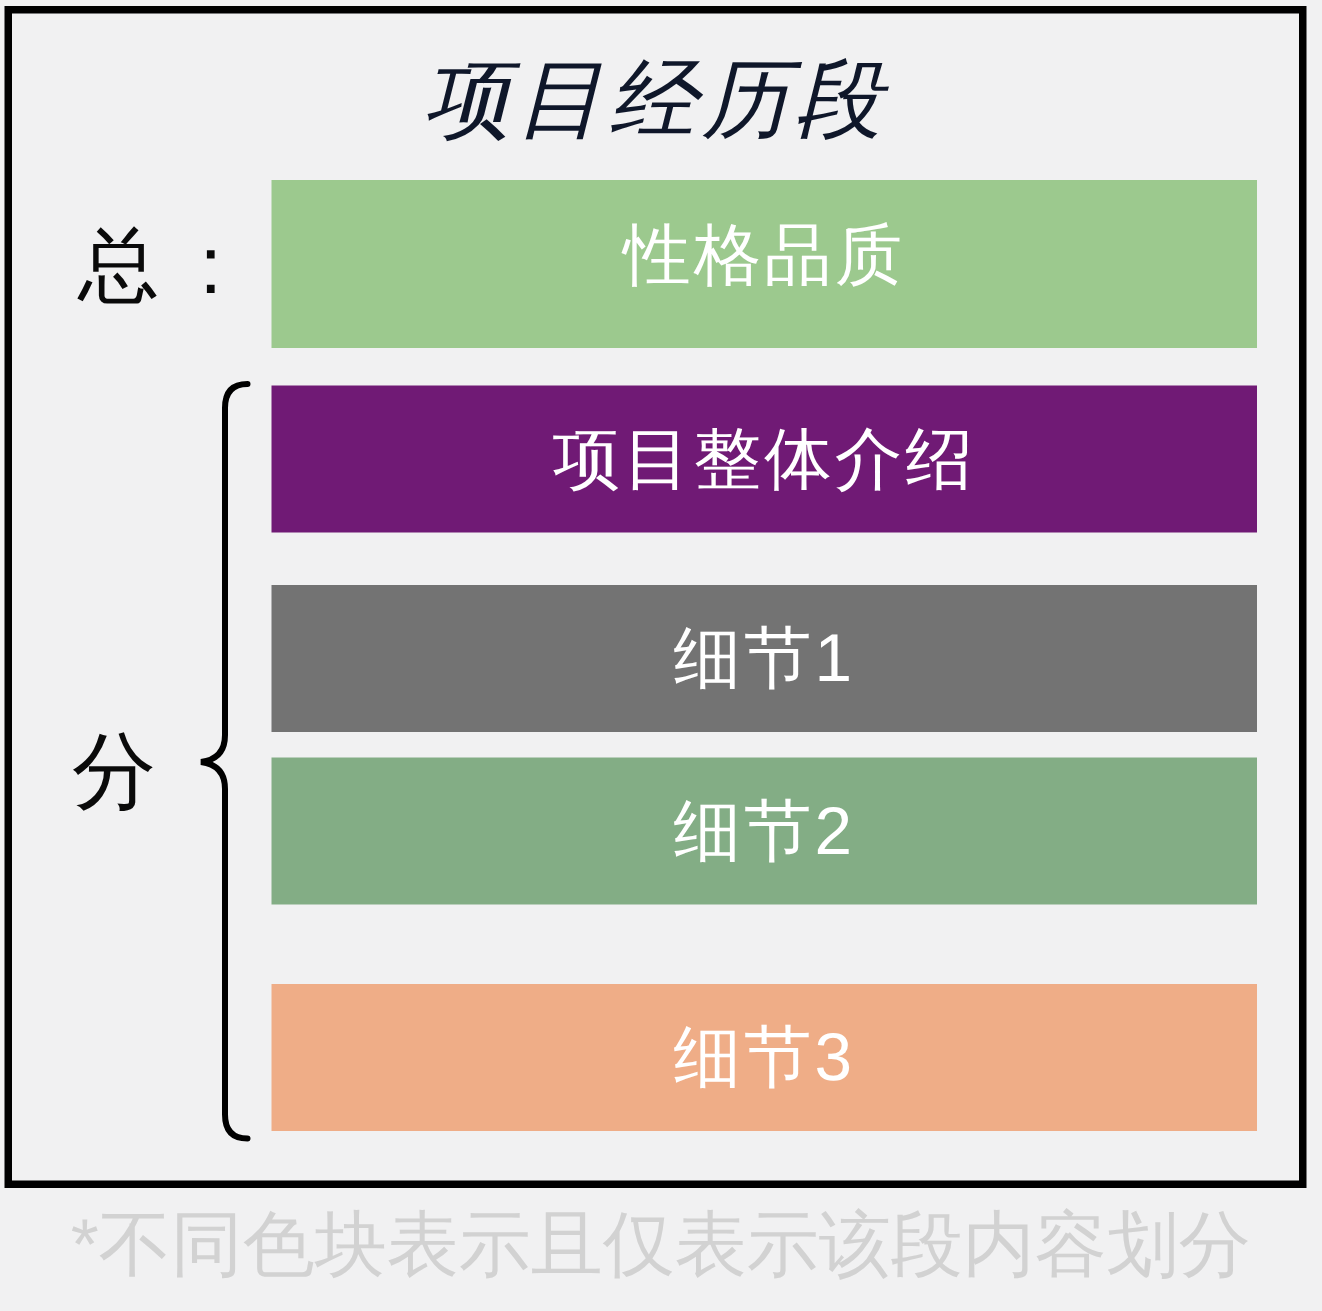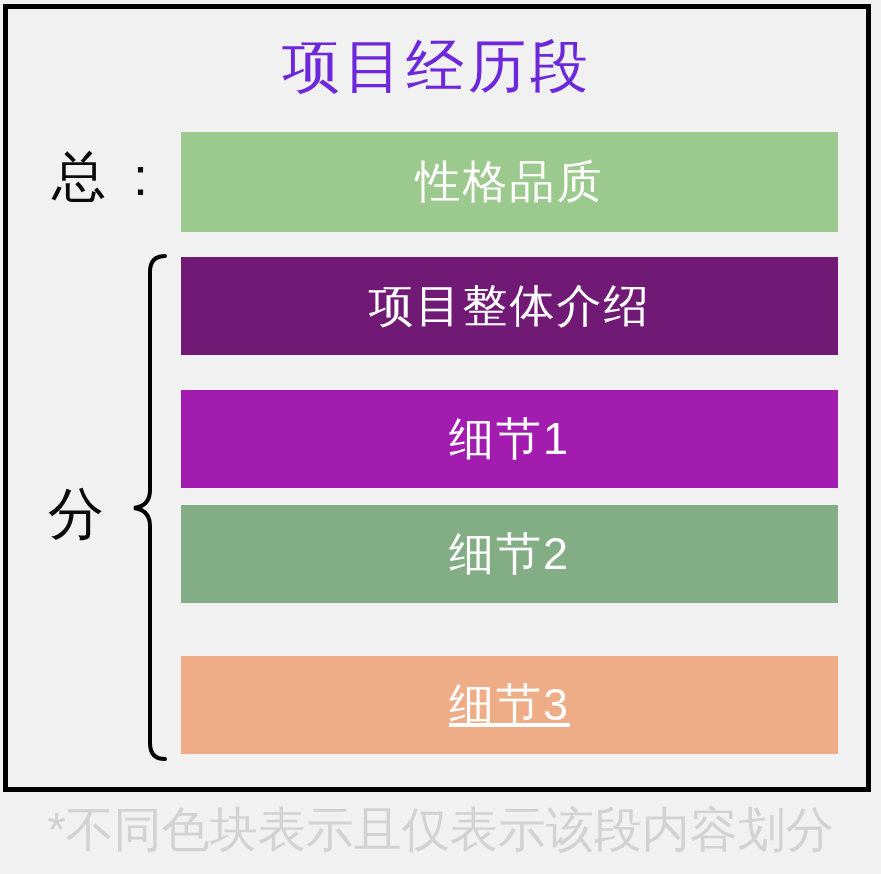--- a/index.html
+++ b/index.html
@@ -18,23 +18,24 @@
     border: 5px solid #000;
     background: transparent;
   }
 
   .title {
     position: absolute;
     left: 3px; top: 28px;
     width: 868px;
     text-align: center;
     font-size: 58px;
-    color: #6d28d9;
+    color: #0f172a;
     letter-spacing: 4px;
     white-space: nowrap;
+    font-style: italic;
   }
 
   .side-label {
     position: absolute;
     color: #0a0a0a;
     white-space: nowrap;
   }
   .label-general {
     left: 52px; top: 141px;
     font-size: 54px;
@@ -56,21 +57,21 @@
     left: 181px;
     width: 657px;
     height: 98px;
     color: #ffffff;
     font-size: 45px;
     text-align: center;
     line-height: 98px;
     white-space: nowrap;
     letter-spacing: 2px;
   }
-  .bar-0 { top: 120px; height: 100px; line-height: 100px; margin-top: 12px; }
+  .bar-0 { top: 120px; height: 112px; line-height: 100px; }
   .bar-1 { top: 257px; }
   .bar-2 { top: 390px; }
   .bar-3 { top: 505px; }
   .bar-4 { top: 656px; }
 
   .footnote {
     position: absolute;
     left: 0; top: 798px;
     width: 881px;
     text-align: center;
@@ -93,21 +94,21 @@
   <div class="side-label label-detail">分</div>
 
   <svg class="brace-svg" viewBox="0 0 45 515" xmlns="http://www.w3.org/2000/svg">
     <path d="M37,6 Q22,6 22,22 L22,240 Q22,256 6,258 Q22,260 22,276 L22,493 Q22,509 37,509" fill="none" stroke="#000000" stroke-width="4" stroke-linecap="round"></path>
   </svg>
 
   <div class="bar bar-0" style="background-color: rgb(156, 201, 142);">性格品质</div>
 
   <div class="bar bar-1" style="background-color: #701a75;">项目整体介绍</div>
 
-  <div class="bar bar-2" style="background-color: #a21caf;">细节1</div>
+  <div class="bar bar-2" style="background-color: #737373;">细节1</div>
 
   <div class="bar bar-3" style="background-color: rgb(131, 173, 133);">细节2</div>
 
-  <div class="bar bar-4" style="background-color: rgb(239, 173, 135); text-decoration: underline;">细节3</div>
+  <div class="bar bar-4" style="background-color: rgb(239, 173, 135);">细节3</div>
 
   <div class="footnote">*不同色块表示且仅表示该段内容划分</div>
 
 </div>
 
 </body></html>

